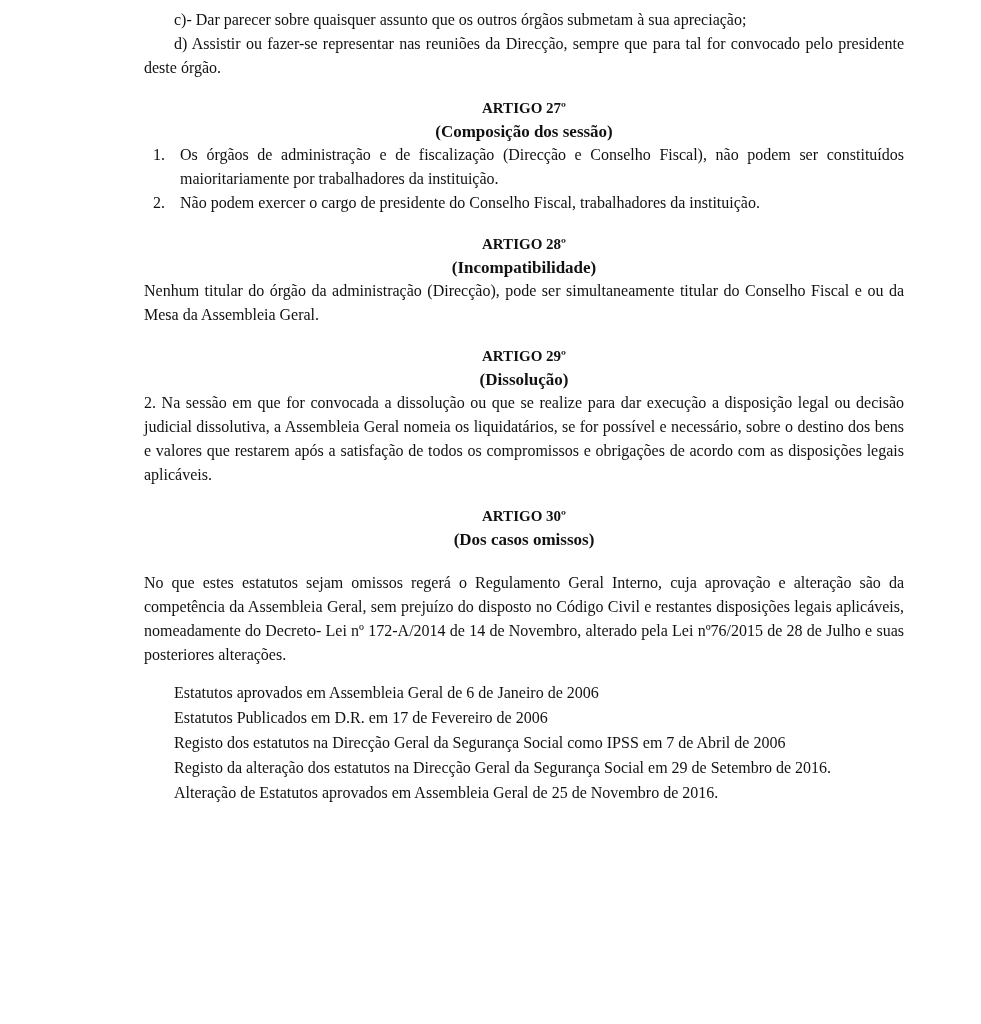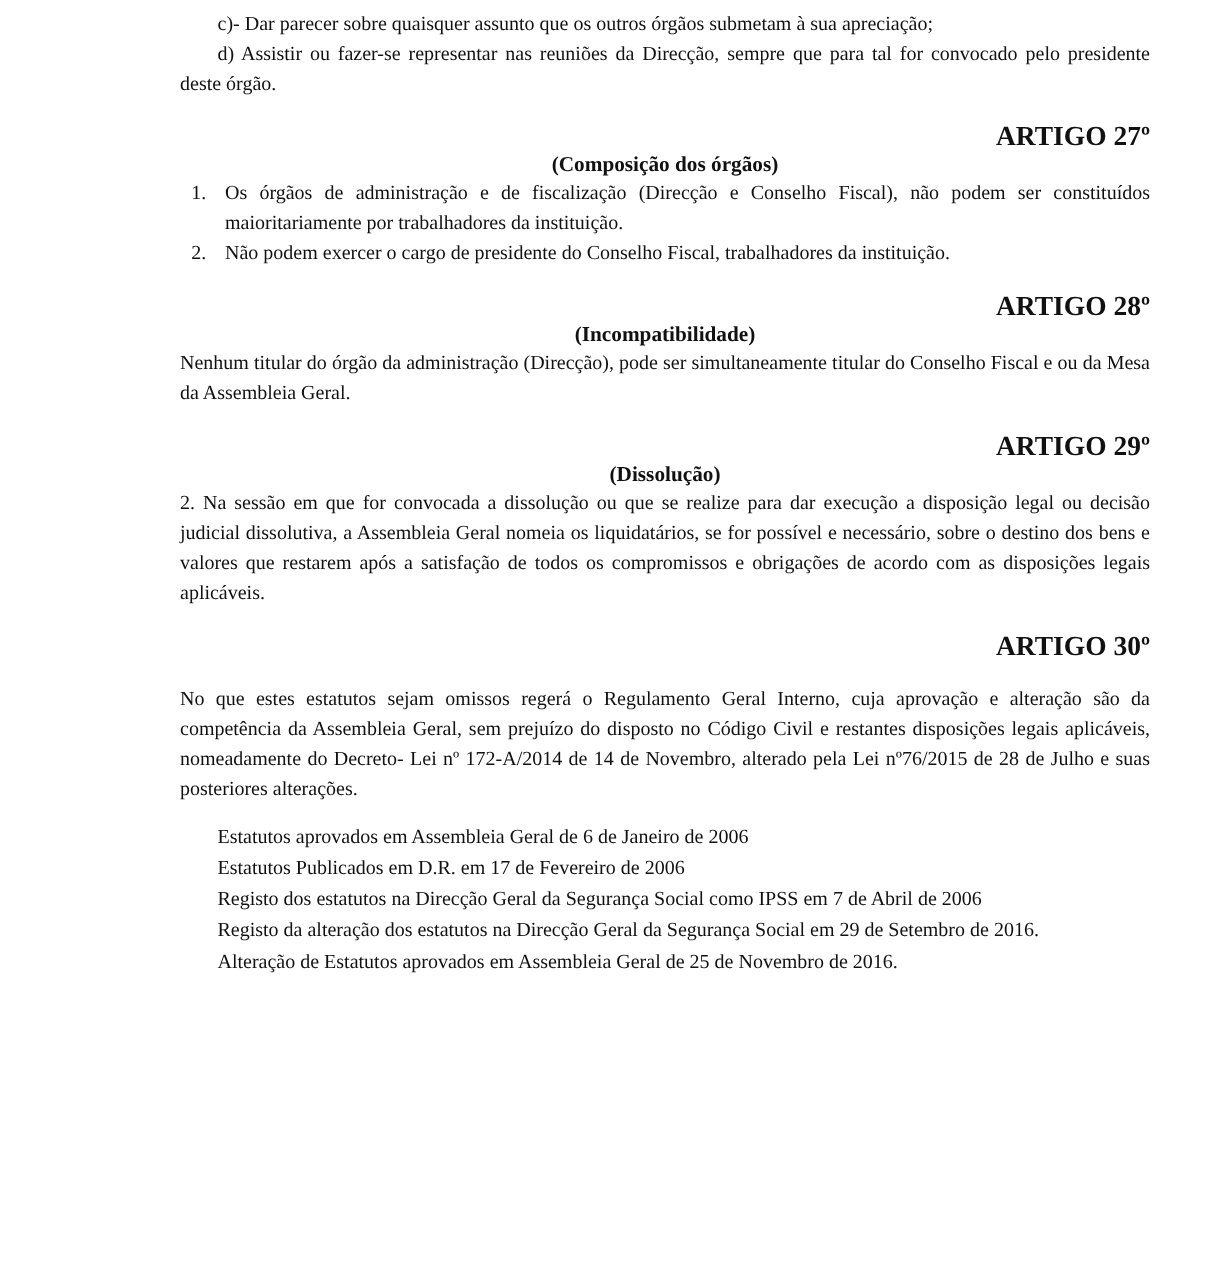--- a/index.html
+++ b/index.html
@@ -10,33 +10,33 @@
     width: 981px;
     height: 1024px;
     background: #ffffff;
     color: #111111;
     font-family: "Liberation Serif", "DejaVu Serif", serif;
     font-size: 16px;
     overflow: hidden;
   }
 
   .content {
-    padding: 8px 61px 0 144px; 
+    padding: 8px 77px 0 144px; 
   }
 
   p.body {
     text-align: justify;
     line-height: 24px;
   }
   p.body.first-indent { text-indent: 30px; }
 
   .art-title {
     font-weight: bold;
-    text-align: right;
-    font-size: 22px;
+    text-align: center;
+    font-size: 15px;
     line-height: 23px;
     margin-top: 17px;
   }
   .art-title.a28 { margin-top: 18px; }
   .art-title.a29 { margin-top: 18px; }
   .art-title.a30 { margin-top: 18px; }
 
   .art-subtitle {
     font-weight: bold;
     text-align: center;
@@ -73,21 +73,21 @@
 <body>
 
 <div class="page">
   <div class="content">
 
     <p class="body first-indent">c)- Dar parecer sobre quaisquer assunto que os outros órgãos submetam à sua apreciação;</p>
     <p class="body first-indent">d) Assistir ou fazer-se representar nas reuniões da Direcção, sempre que para tal for convocado pelo presidente deste órgão.</p>
 
     <section>
       <h2 class="art-title">ARTIGO 27º</h2>
-      <h3 class="art-subtitle">(Composição dos órgãos)</h3>
+      <h3 class="art-subtitle">(Composição dos sessão)</h3>
       <div class="num-list">
         <div class="num-item">
           <span class="num">1.</span>
           <span class="itxt">Os órgãos de administração e de fiscalização (Direcção e Conselho Fiscal), não podem ser constituídos maioritariamente por trabalhadores da instituição.</span>
         </div>
         <div class="num-item">
           <span class="num">2.</span>
           <span class="itxt">Não podem exercer o cargo de presidente do Conselho Fiscal, trabalhadores da instituição.</span>
         </div>
       </div>
@@ -100,20 +100,21 @@
     </section>
 
     <section>
       <h2 class="art-title a29">ARTIGO 29º</h2>
       <h3 class="art-subtitle">(Dissolução)</h3>
       <p class="body">2. Na sessão em que for convocada a dissolução ou que se realize para dar execução a disposição legal ou decisão judicial dissolutiva, a Assembleia Geral nomeia os liquidatários, se for possível e necessário, sobre o destino dos bens e valores que restarem após a satisfação de todos os compromissos e obrigações de acordo com as disposições legais aplicáveis.</p>
     </section>
 
     <section>
       <h2 class="art-title a30">ARTIGO 30º</h2>
+      <h3 class="art-subtitle">(Dos casos omissos)</h3>
       <p class="body gap-top">No que estes estatutos sejam omissos regerá o Regulamento Geral Interno, cuja aprovação e alteração são da competência da Assembleia Geral, sem prejuízo do disposto no Código Civil e restantes disposições legais aplicáveis, nomeadamente do Decreto- Lei nº 172-A/2014 de 14 de Novembro, alterado pela Lei nº76/2015 de 28 de Julho e suas posteriores alterações.</p>
     </section>
 
     <div class="records">
       <p>Estatutos aprovados em Assembleia Geral de 6 de Janeiro de 2006</p>
       <p>Estatutos Publicados em D.R. em 17 de Fevereiro de 2006</p>
       <p>Registo dos estatutos na Direcção Geral da Segurança Social como IPSS em 7 de Abril de 2006</p>
       <p>Registo da alteração dos estatutos na Direcção Geral da Segurança Social em 29 de Setembro de 2016.</p>
       <p>Alteração de Estatutos aprovados em Assembleia Geral de 25 de Novembro de 2016.</p>
     </div>

